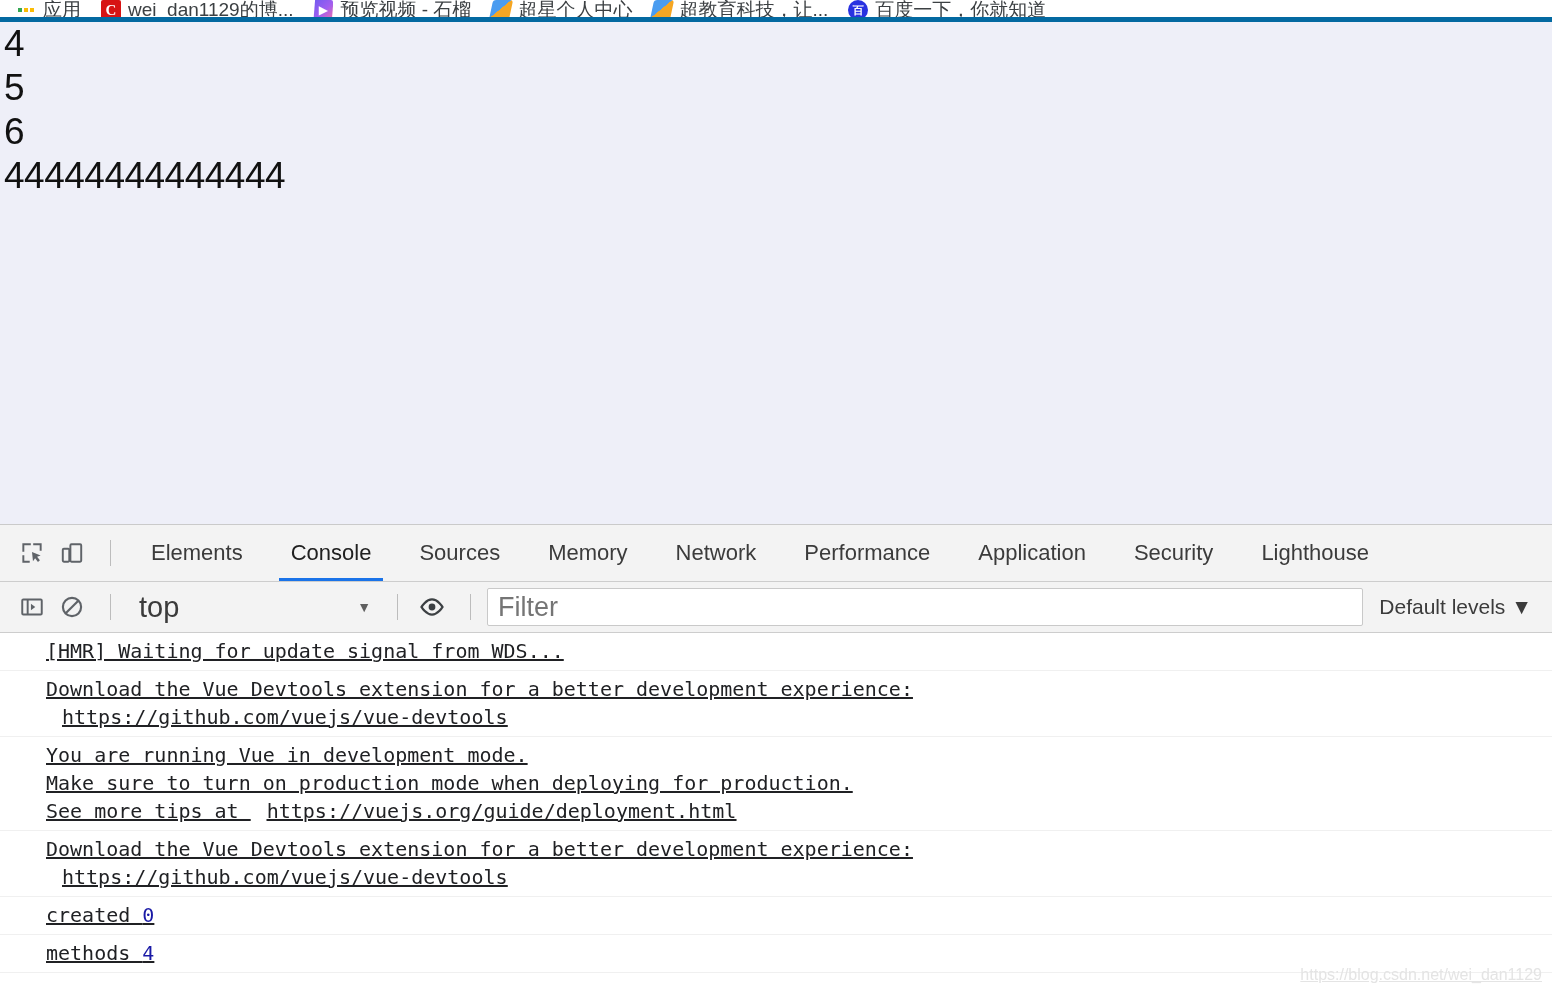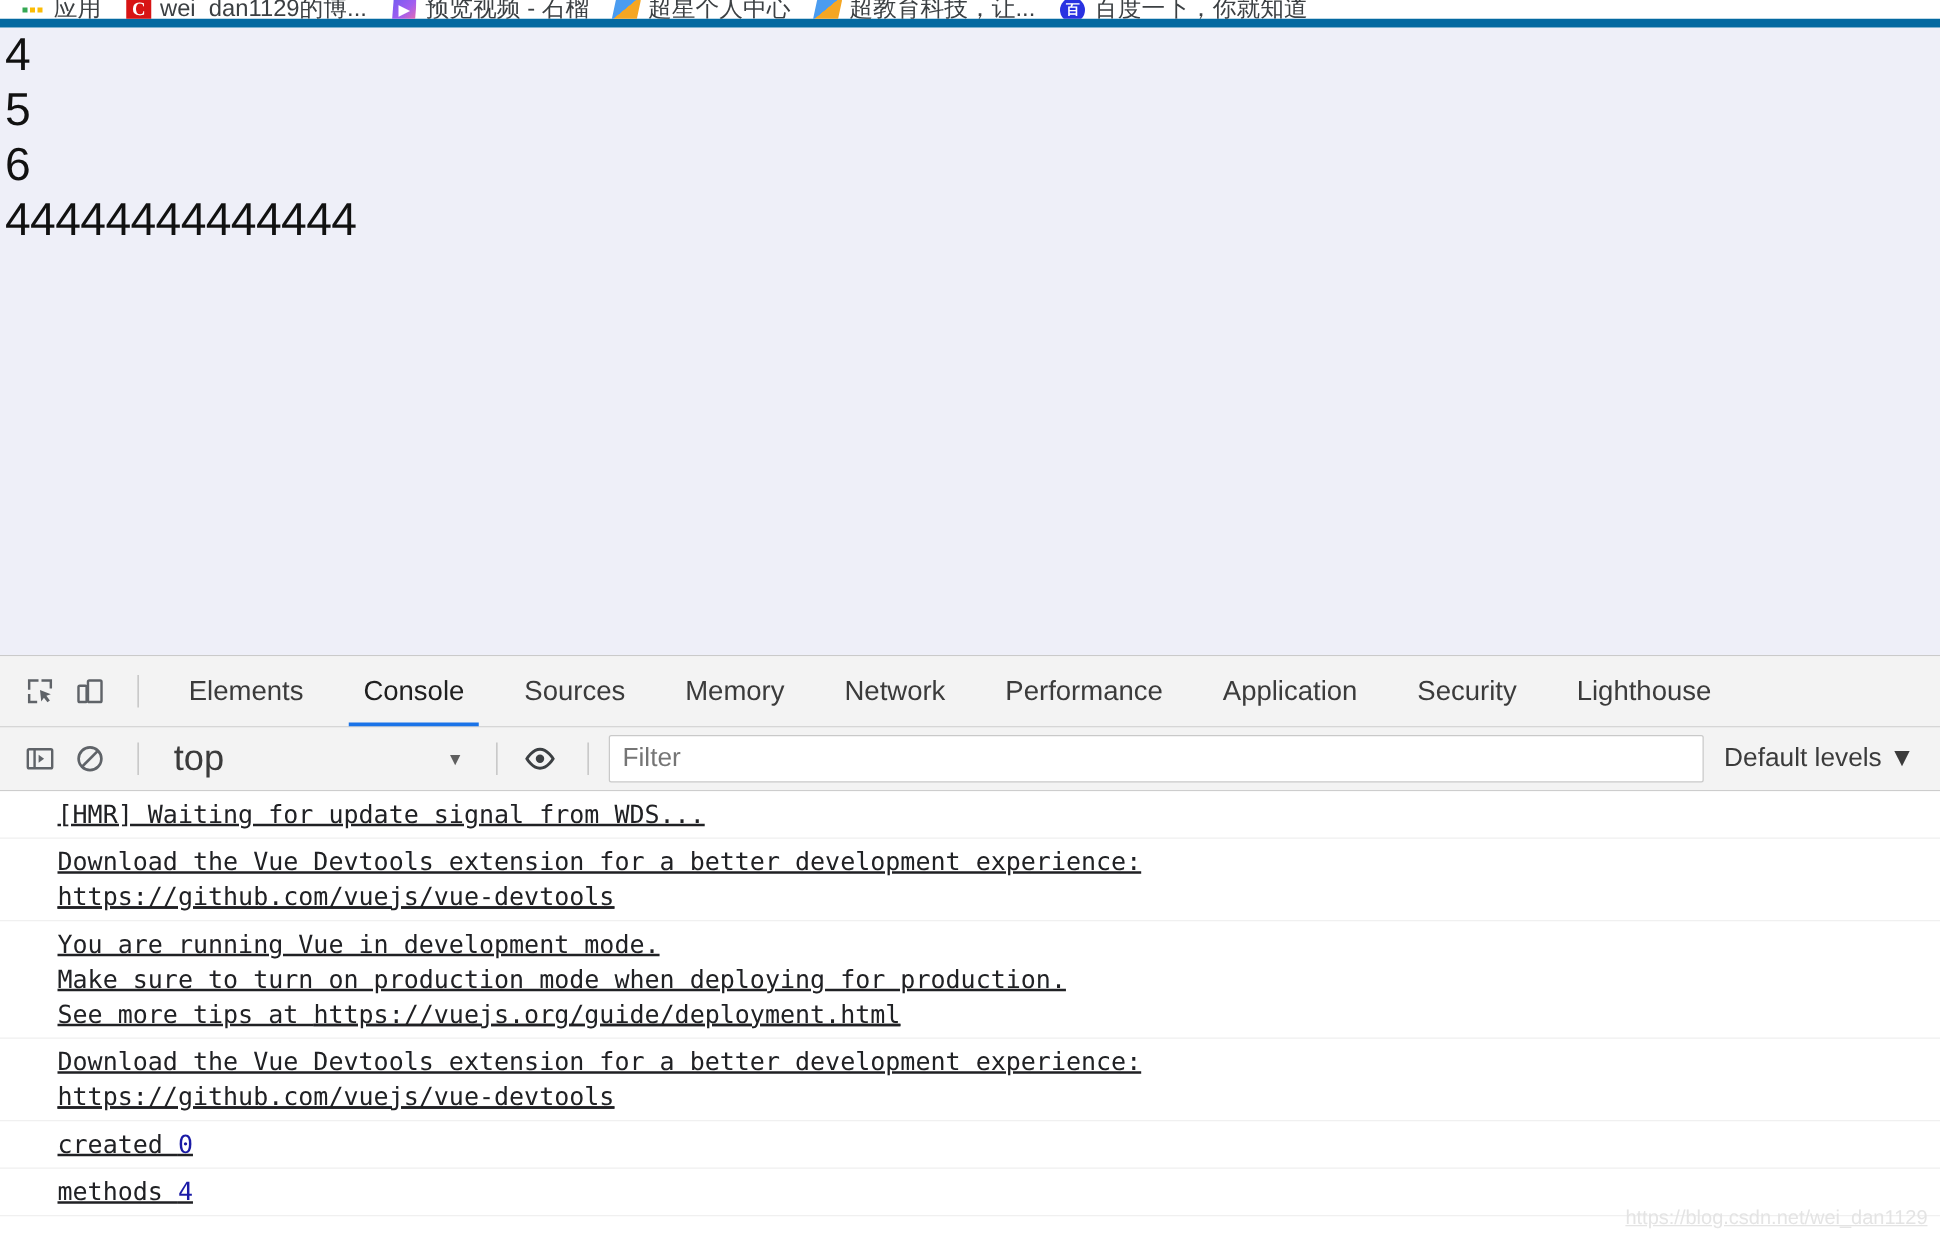--- a/index.html
+++ b/index.html
@@ -12,21 +12,21 @@
     overflow: hidden;
     font-family: "Liberation Sans", sans-serif;
     background: #ffffff;
   }
 
   
   .bookmarks-bar {
     position: relative;
     height: 22px;
     background: #ffffff;
-    border-bottom: 7px solid #0369a1;
+    border-bottom: 5px solid #0369a1;
     display: flex;
     align-items: flex-end;
     padding: 0 6px;
     box-sizing: border-box;
     overflow: hidden;
   }
   .bm-item {
     display: flex;
     align-items: center;
     gap: 7px;
@@ -153,21 +153,21 @@
     padding-left: 8px;
   }
   .caret { font-size: 14px; color: #5f5f5f; padding-right: 10px; }
 
   .filter-input {
     flex: 1;
     height: 38px;
     border: 1px solid #c9c9c9;
     background: #ffffff;
     border-radius: 2px;
-    font-size: 21px;
+    font-size: 27px;
     color: #202020;
     padding: 0 10px;
     box-sizing: border-box;
     font-family: "Liberation Sans", sans-serif;
     outline: none;
     min-width: 0;
   }
   .filter-input::placeholder { color: #757575; }
   .levels {
     font-size: 21px;
@@ -191,20 +191,21 @@
     font-size: 20px;
     line-height: 28px;
     color: #202124;
     white-space: pre-wrap;
     text-decoration: underline;
   }
   .console-msg a, .console-link {
     color: #202124;
     text-decoration: underline;
     cursor: pointer;
+    margin-left: 16px;
   }
   .val-num { color: #1a1aa6; }
 
   .watermark {
     position: absolute;
     right: 10px;
     bottom: 8px;
     font-size: 16px;
     color: #e4e4e4;
     font-family: "Liberation Sans", sans-serif;

